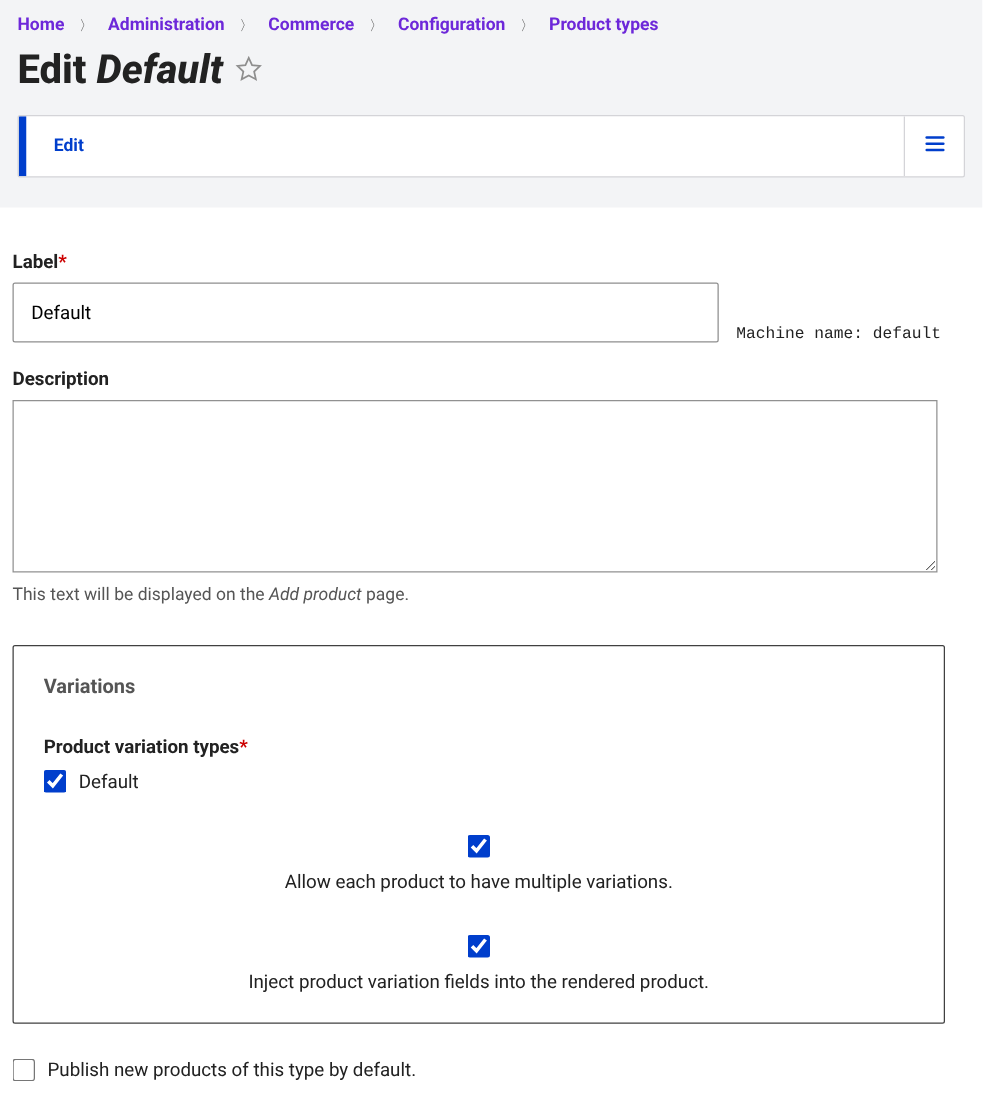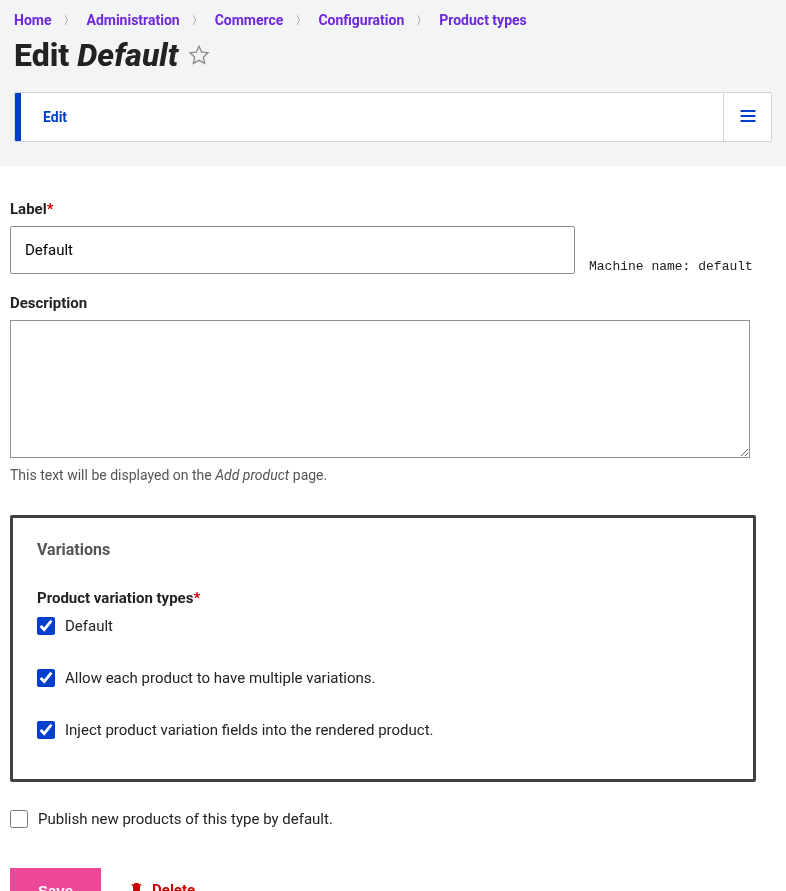--- a/index.html
+++ b/index.html
@@ -111,21 +111,21 @@
     resize: both;
   }
   .help-text {
     font-size: 14px;
     color: #555;
     margin-top: 6px;
   }
   .help-text .italic { font-style: italic; }
 
   .fieldset {
-    border: 3px solid #404040;
+    border: 1px solid #404040;
     border-radius: 2px;
     padding: 22px 24px 24px 24px;
     margin-top: 32px;
     width: 746px;
   }
   .fieldset-legend {
     font-weight: 700;
     font-size: 16px;
     color: #555;
     margin-bottom: 30px;
@@ -135,21 +135,21 @@
     font-size: 15px;
     margin-bottom: 10px;
   }
   .checkbox-row {
     display: flex;
     align-items: center;
     gap: 10px;
     margin-bottom: 14px;
     font-size: 15px;
   }
-  .checkbox-row.spaced { margin-top: 34px; }
+  .checkbox-row.spaced { margin-top: 34px; flex-direction: column; }
   .checkbox-row input[type=checkbox] {
     width: 18px;
     height: 18px;
     accent-color: #003ecc;
     cursor: pointer;
   }
   .checkbox-row.outside {
     margin-top: 28px;
     margin-bottom: 40px;
   }
@@ -255,21 +255,21 @@
     <div class="checkbox-row">
       <input type="checkbox" checked="" style="">
       <span>Default</span>
     </div>
 
     <div class="checkbox-row spaced">
       <input type="checkbox" checked="" style="">
       <span>Allow each product to have multiple variations.</span>
     </div>
 
-    <div class="checkbox-row spaced" style="margin-bottom:16px">
+    <div class="checkbox-row spaced" style="margin-bottom:0">
       <input type="checkbox" checked="" style="">
       <span>Inject product variation fields into the rendered product.</span>
     </div>
   </div>
 
   <div class="checkbox-row outside">
     <input type="checkbox" style="">
     <span>Publish new products of this type by default.</span>
   </div>
 

